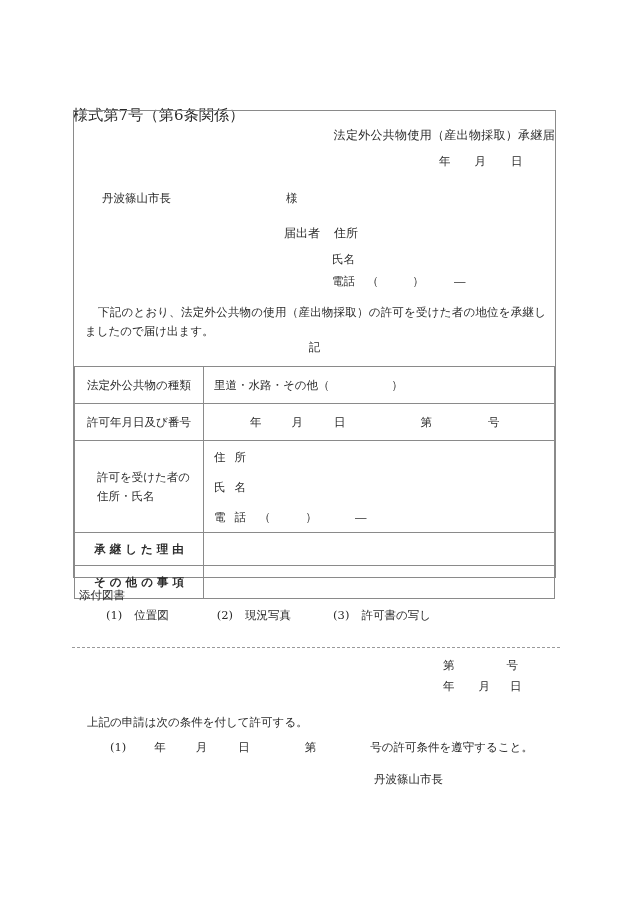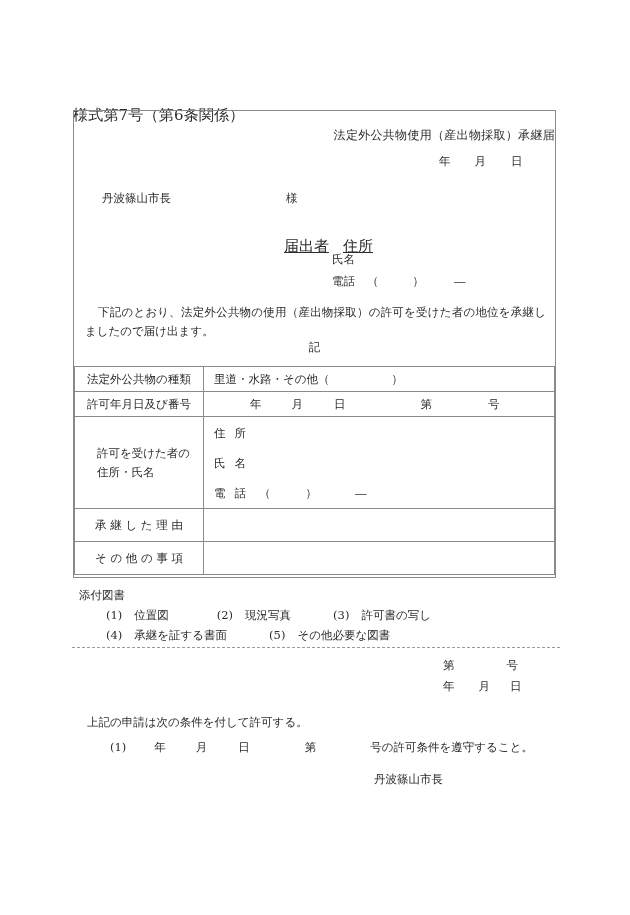--- a/index.html
+++ b/index.html
@@ -69,25 +69,24 @@
     position: absolute;
     top: 80px;
     left: 28px;
     font-size: 11.5px;
     white-space: nowrap;
   }
   .addressee .gap { display: inline-block; width: 115px; }
 
   .submitter {
     position: absolute;
-    top: 126px;
+    top: 114px;
     left: 210px;
-    font-size: 15px;
-    white-space: nowrap;
-    text-decoration: underline;
+    font-size: 12px;
+    white-space: nowrap;
   }
   .submitter .gap { display: inline-block; width: 14px; }
 
   .submitter-name {
     position: absolute;
     top: 141px;
     left: 258px;
     font-size: 11.5px;
     white-space: nowrap;
   }
@@ -144,22 +143,22 @@
   }
   .form-table td.label.two-line {
     text-align: left;
     padding-left: 22px;
     line-height: 19px;
     white-space: normal;
   }
   .form-table td.value {
     padding-left: 10px;
   }
-  .row-h1 { height: 25px; }
-  .row-h2 { height: 33px; }
+  .row-h1 { height: 37px; }
+  .row-h2 { height: 33px; font-weight: bold; }
   .row-big { height: 92px; }
 
   .val-kind .gapp { display: inline-block; width: 62px; }
 
   .val-permit {
     padding-left: 0 !important;
     text-align: left;
   }
   .val-permit .pad { display: inline-block; width: 46px; }
   .val-permit .s1 { display: inline-block; width: 30px; }
@@ -318,23 +317,20 @@
         </tr>
       </tbody>
     </table>
   </div>
 
   <div class="attachments">
     <div class="att-title">添付図書</div>
     <div class="att-row">
       <span>(1)</span><span class="att-item-gap-a"></span><span>位置図</span><span class="g1"></span><span>(2)</span><span class="att-item-gap-a"></span><span>現況写真</span><span class="g2"></span><span>(3)</span><span class="att-item-gap-a"></span><span>許可書の写し</span>
     </div>
-    <div class="att-row">
-      <span>(4)</span><span class="att-item-gap-a"></span><span>承継を証する書面</span><span class="g3"></span><span>(5)</span><span class="att-item-gap-a"></span><span>その他必要な図書</span>
-    </div>
   </div>
 
   <div class="cut-line"></div>
 
   <div class="permit-no">
     <span>第</span><span class="gap"></span><span>号</span>
   </div>
   <div class="permit-date">
     <span>年</span><span class="g1"></span><span>月</span><span class="g2"></span><span>日</span>
   </div>

